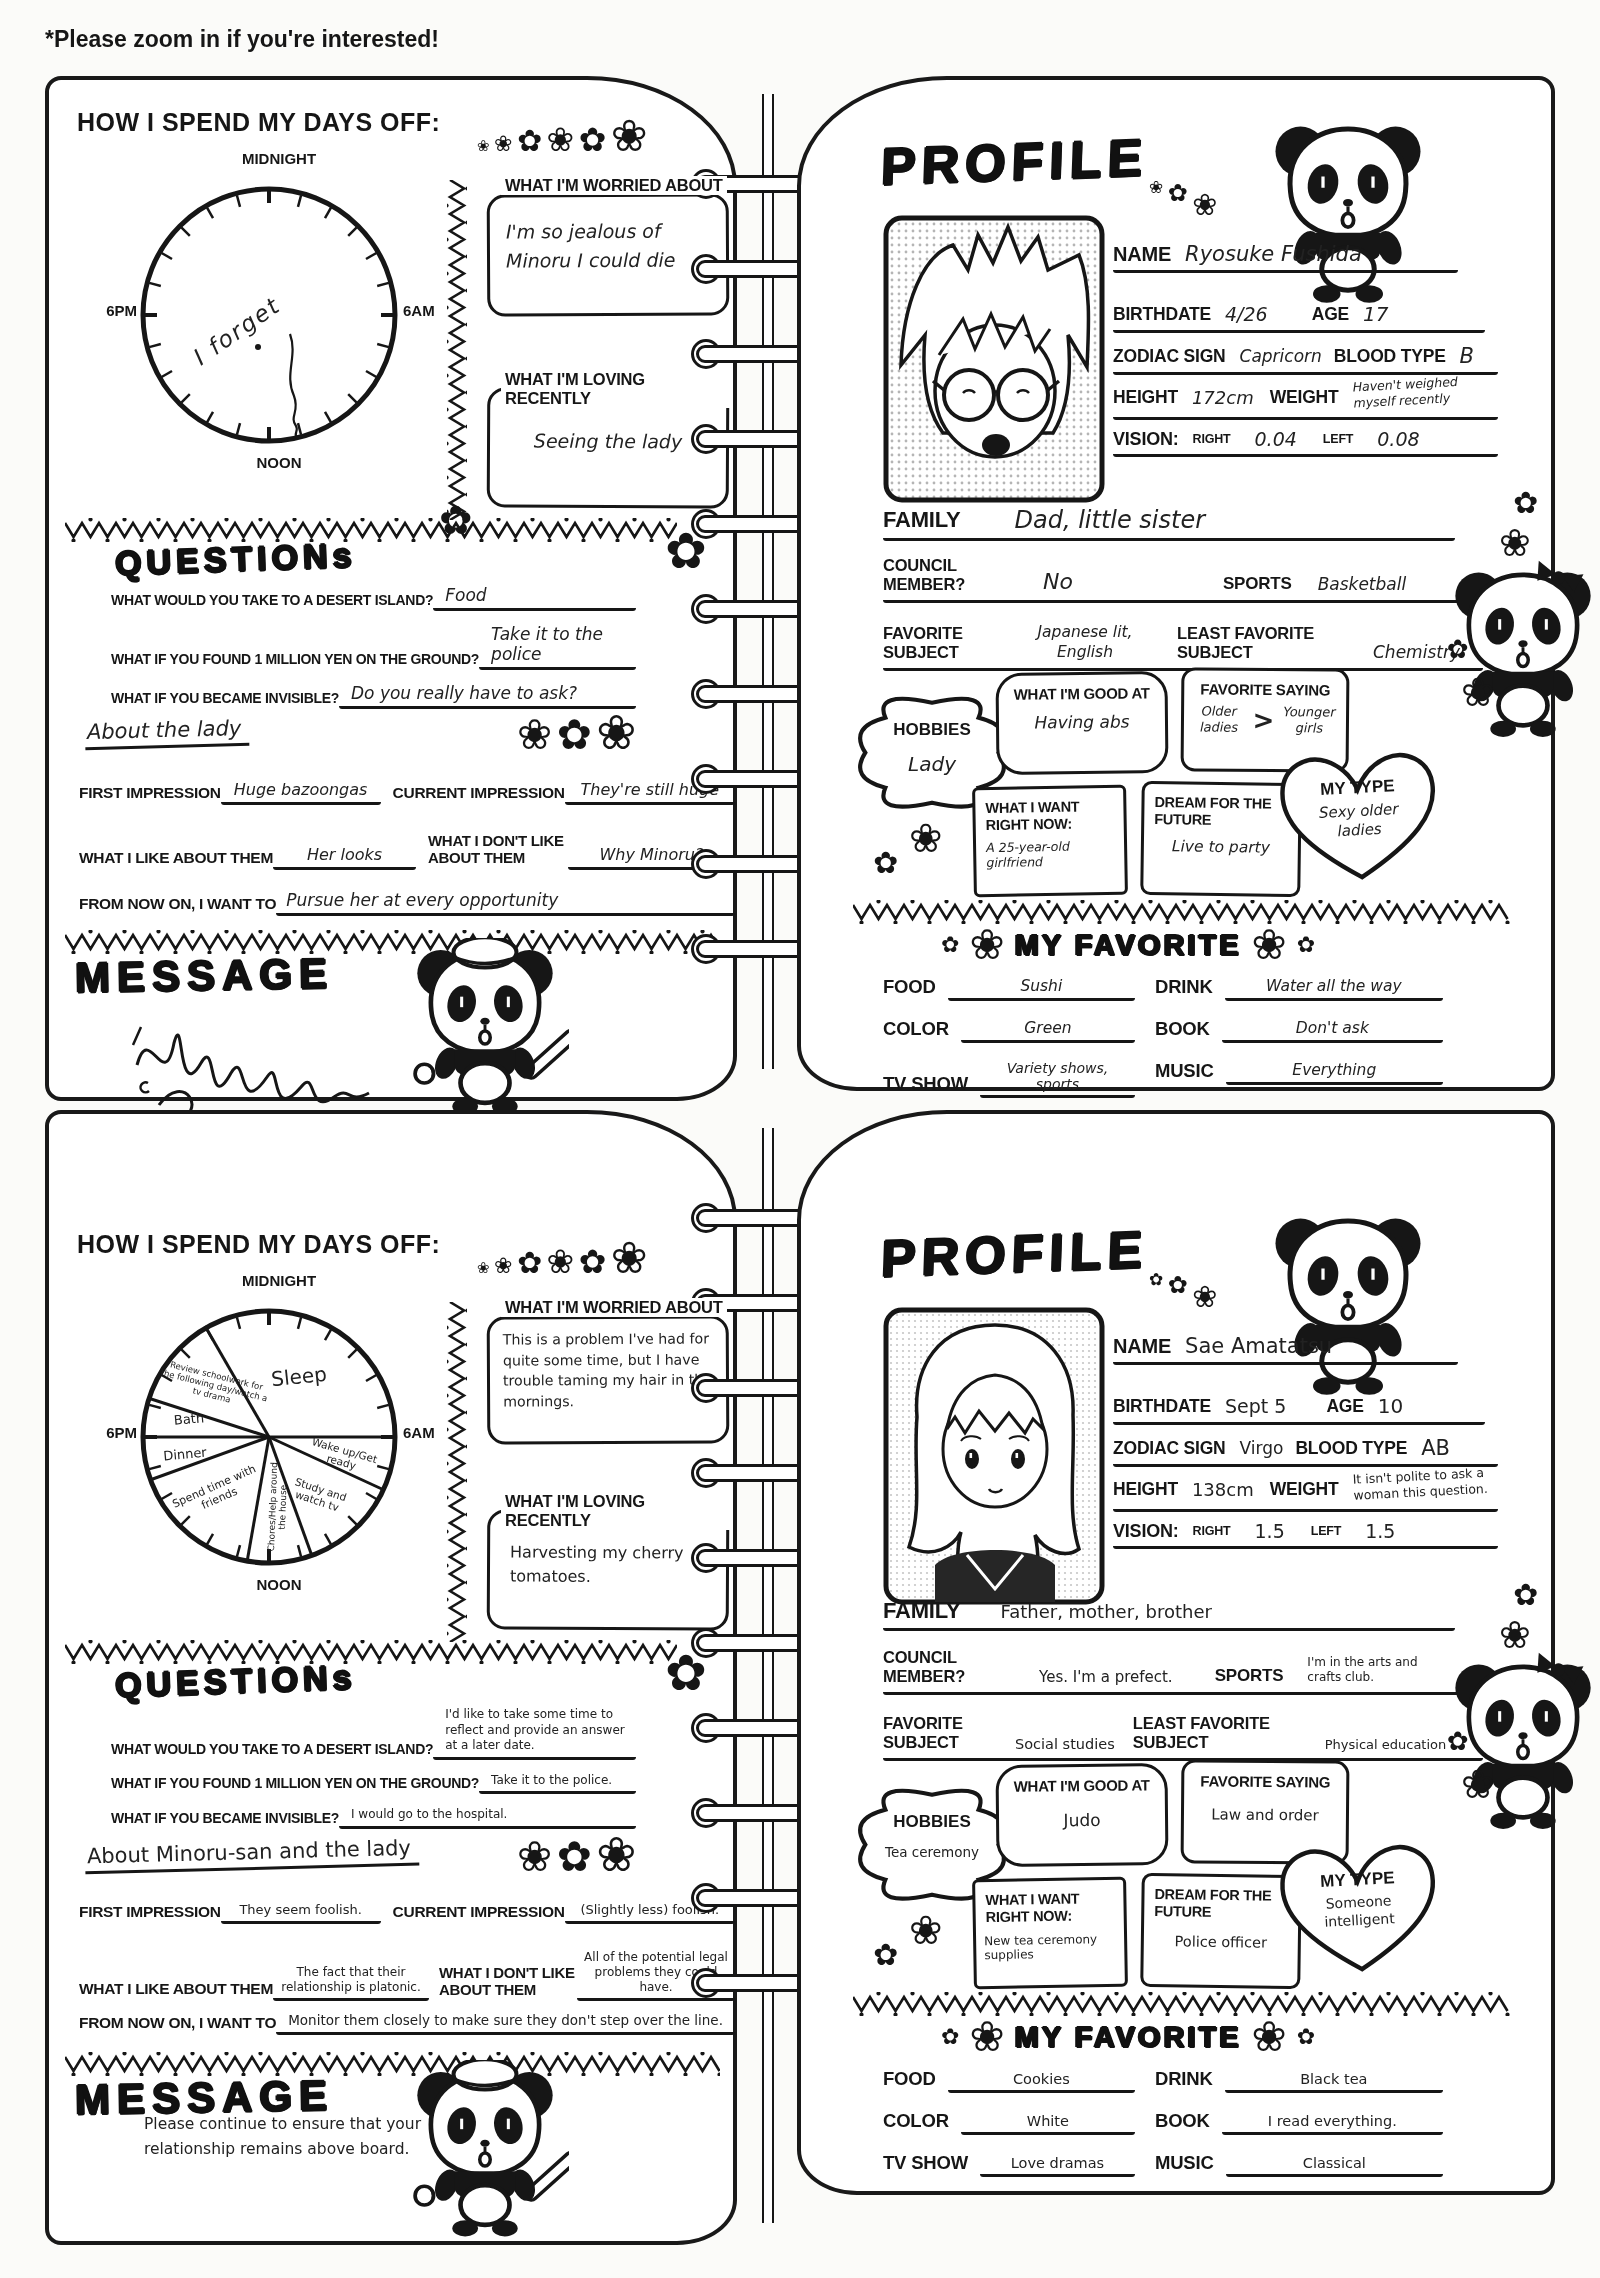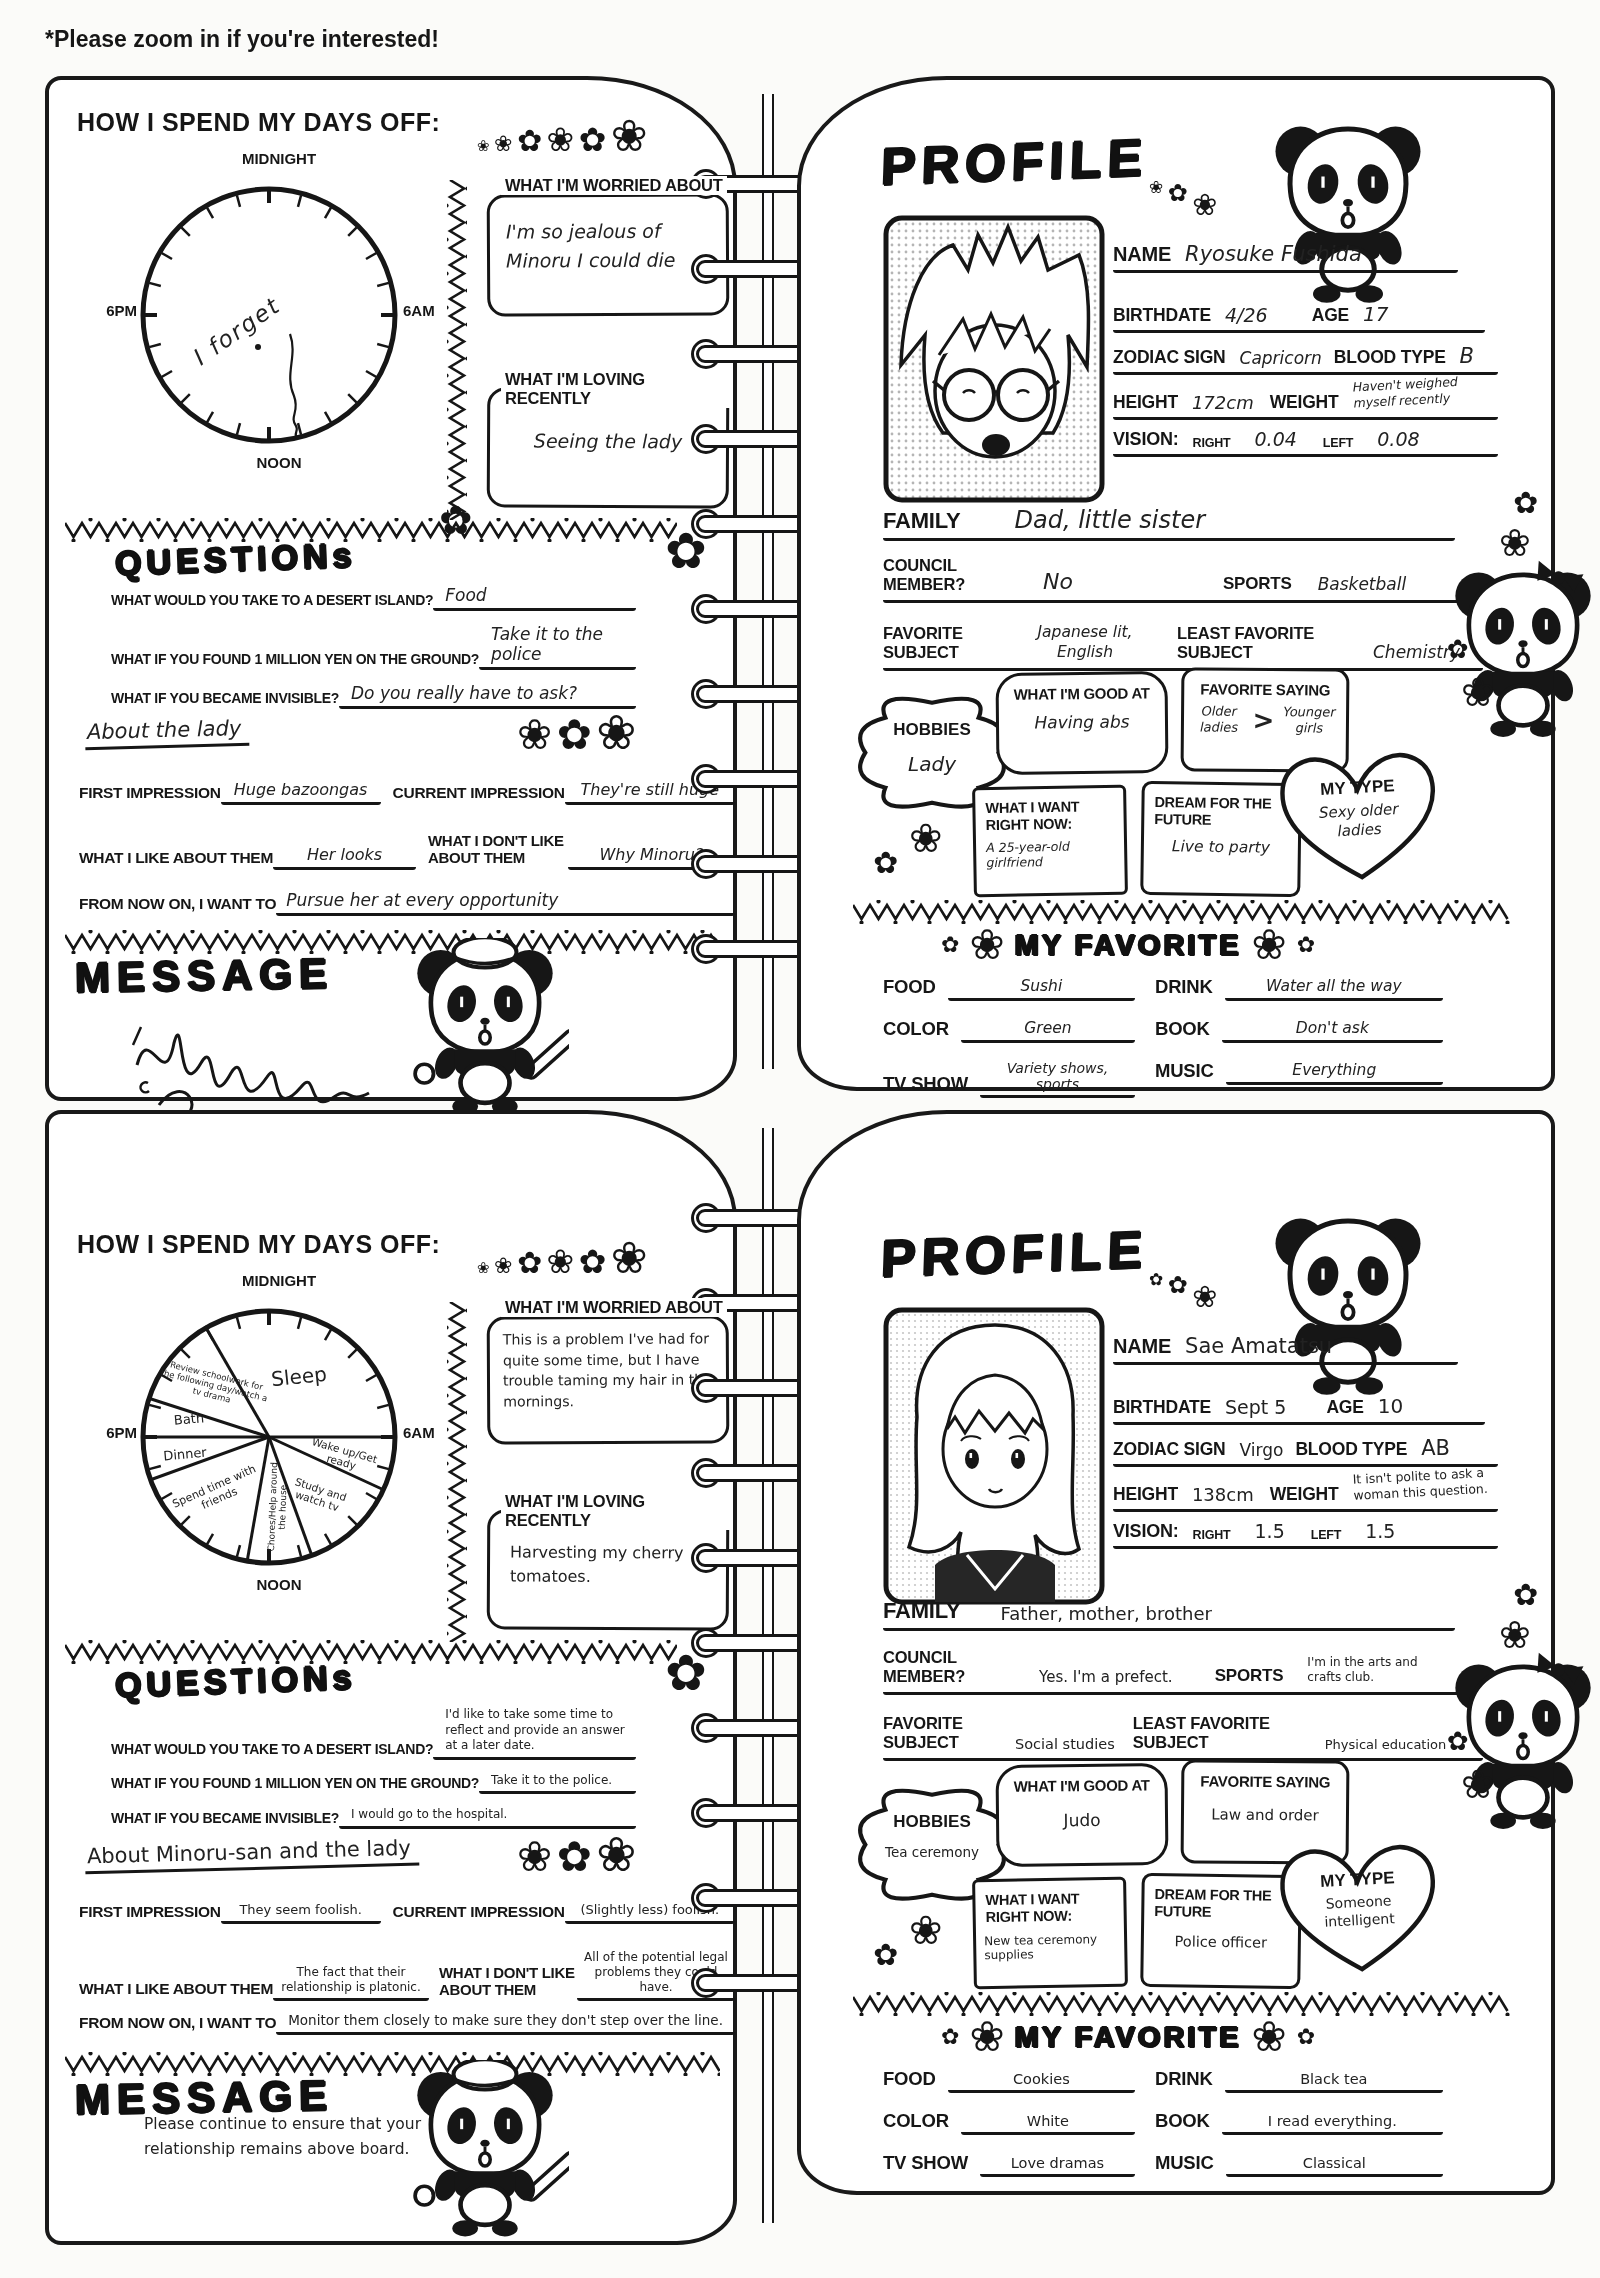--- a/index.html
+++ b/index.html
@@ -73,21 +73,21 @@
   .imp-val{border-bottom:3px solid #161616;border-radius:3px;text-align:center;padding:0 4px 3px;}
   .s1 .imp-val{font-size:16px;}
   .s2 .imp-val{font-size:12px;line-height:1.25;}
   .message-title{position:absolute;left:26px;top:872px;font-size:42px;letter-spacing:7px;transform:rotate(-1deg);}
   .message-text{position:absolute;left:95px;top:910px;width:340px;font-size:15.5px;line-height:1.6;}
   .panda{position:absolute;}
   .profile-title{position:absolute;left:80px;top:52px;font-size:52px;letter-spacing:6px;
                  transform:rotate(-2deg) skewX(-4deg);}
   .title-flowers{position:absolute;left:348px;top:88px;width:120px;}
   .portrait{position:absolute;left:82px;top:135px;}
-  .frow{position:absolute;display:flex;align-items:flex-end;border-bottom:3px solid #161616;
+  .frow{position:absolute;display:flex;align-items:center;border-bottom:3px solid #161616;
         border-radius:3px;padding-bottom:4px;box-sizing:border-box;}
   .frow .lbl{margin-right:14px;}
   .sm{font-size:12.5px;}
   .wnote{font-size:12.5px;line-height:1.25;white-space:normal;transform:rotate(-3deg);position:relative;top:-6px;}
   .cloud-wrap{position:absolute;left:46px;top:596px;width:170px;height:158px;}
   .cloud-wrap .clabel{position:absolute;left:0;right:0;top:44px;text-align:center;font-size:17px;font-weight:bold;}
   .cloud-wrap .cvalue{position:absolute;left:12px;right:12px;top:76px;text-align:center;}
   .bub{position:absolute;border:3.5px solid #161616;background:#fff;box-sizing:border-box;}
   .bub .blabel{text-align:center;font-size:15px;font-weight:bold;margin-top:10px;letter-spacing:-0.3px;}
   .bub .bvalue{text-align:center;margin-top:10px;}

